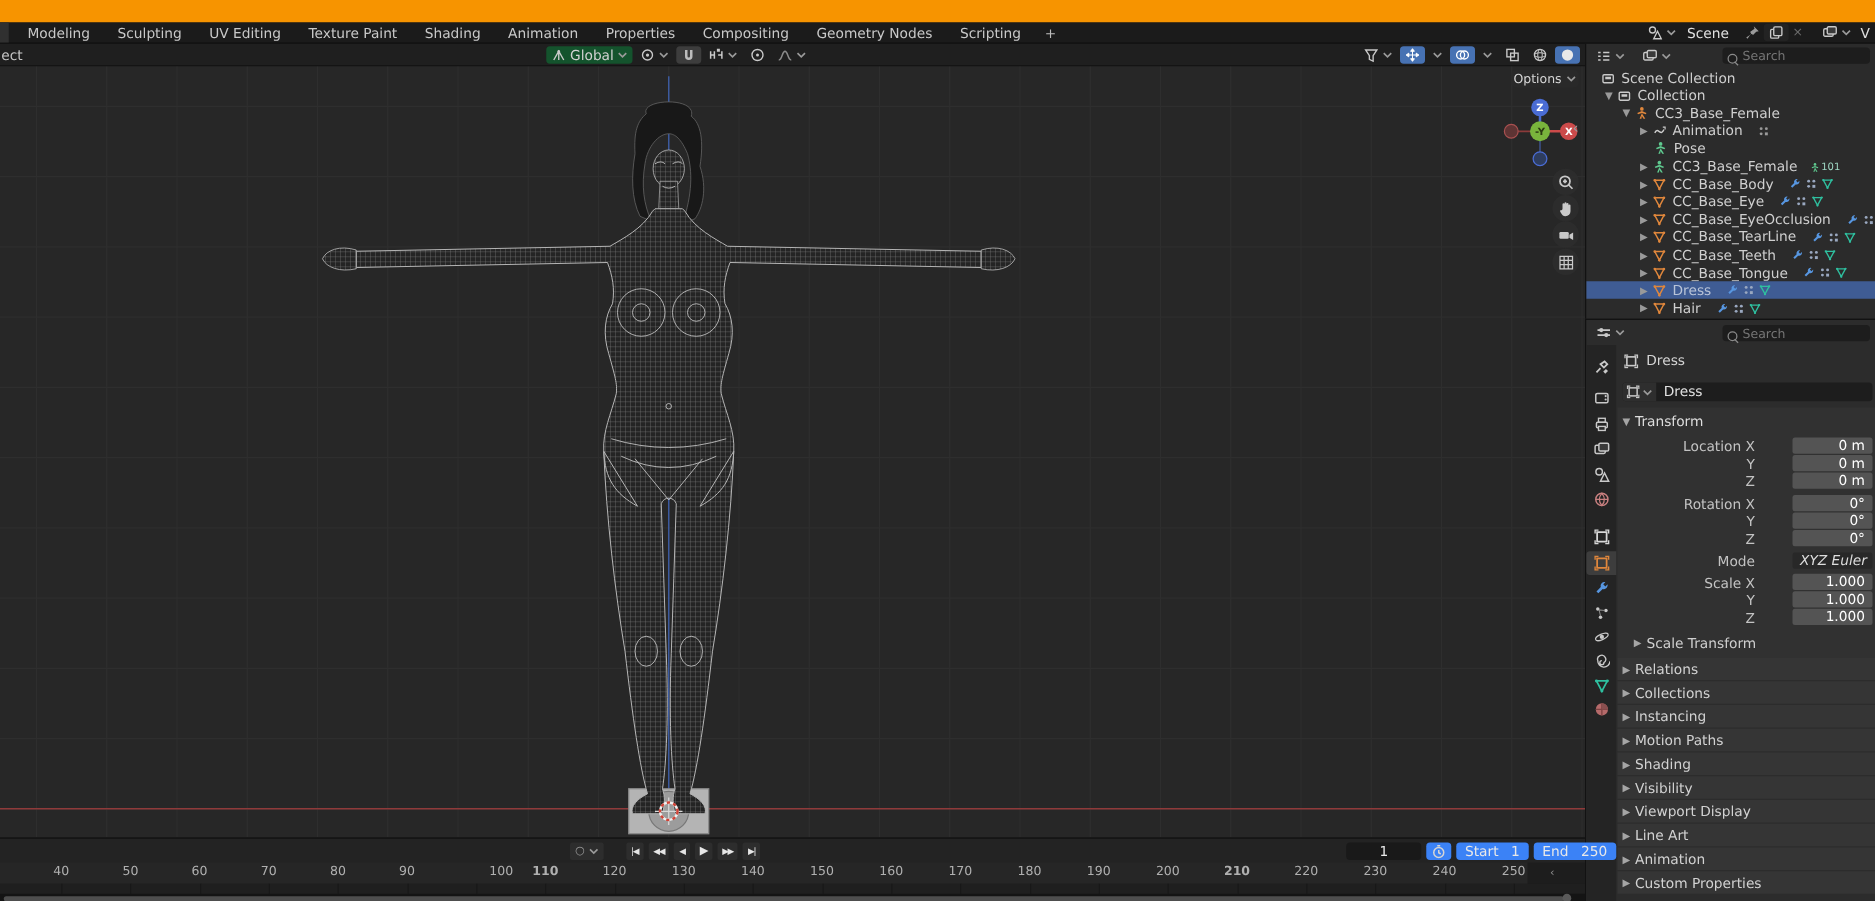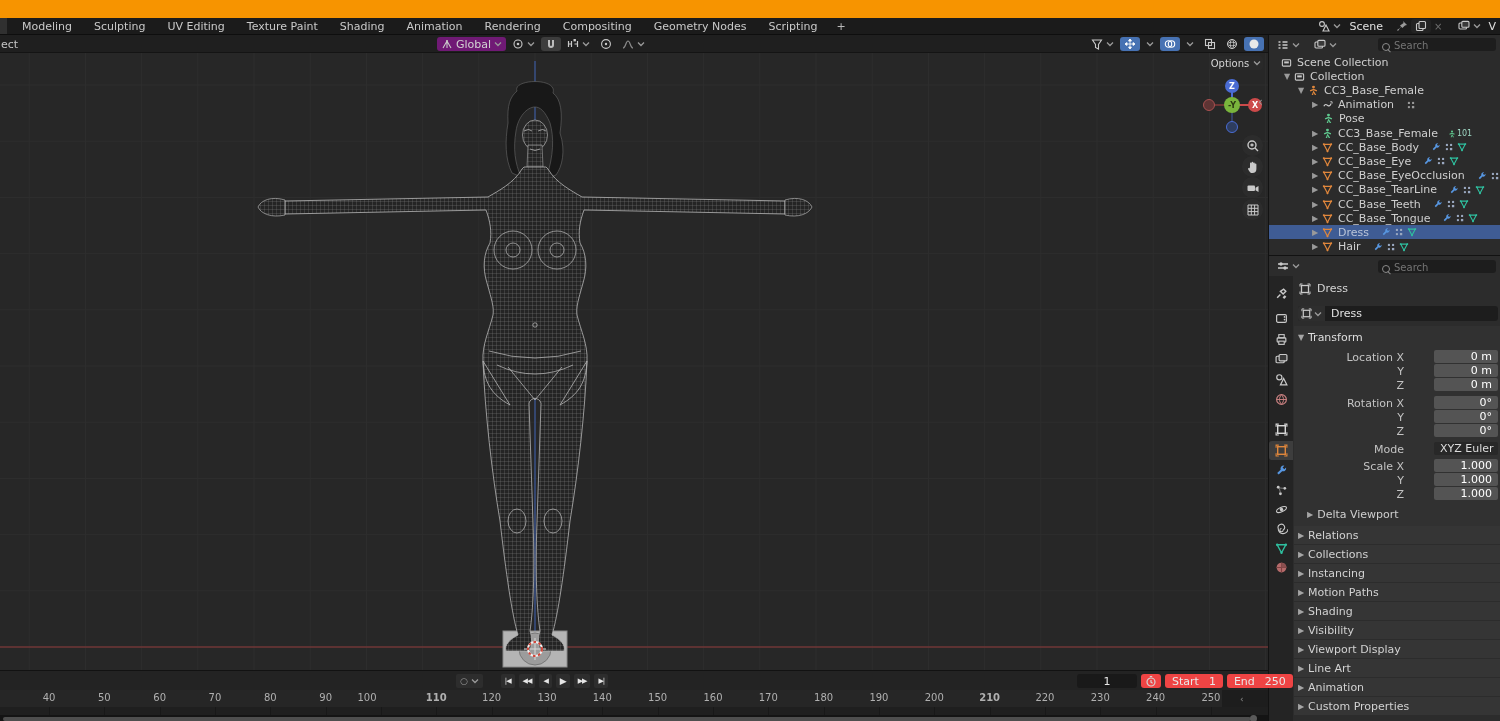--- a/index.html
+++ b/index.html
@@ -14,21 +14,21 @@
   .ws-tab{padding:0 11px;height:100%;display:flex;align-items:center;color:#c9c9c9;cursor:default;white-space:nowrap;}
   .ws-add{padding:0 8px;color:#bbb;}
   #topbar .spacer{flex:1;}
   #scene-widget{display:flex;align-items:center;gap:3px;margin-right:4px;}
   .mini-field{display:flex;align-items:center;gap:4px;background:#232323;border-radius:3px;height:14px;padding:0 4px;}
   .xchar{color:#6d6d6d;font-size:10px;}
   
   #vheader{left:0;top:35px;width:1268px;height:18px;background:#1f1f1f;border-bottom:1px solid #141414;box-sizing:border-box;padding-left:12px;}
   #vheader .frag{position:absolute;left:1px;top:3px;color:#c5c5c5;}
   .hgroup{position:absolute;top:2px;display:flex;align-items:center;gap:2px;height:14px;}
-  .hbtn{display:flex;align-items:center;gap:3px;background:#701a75;border-radius:3px;height:14px;padding:0 4px;color:#d2d2d2;}
+  .hbtn{display:flex;align-items:center;gap:3px;background:#14532d;border-radius:3px;height:14px;padding:0 4px;color:#d2d2d2;}
   .hbtn.flat{background:transparent;}
   .hbtn.active{background:#4772b3;}
   #viewport{left:0;top:53px;width:1268px;height:617px;background:#272727;overflow:hidden;}
   #options-btn{left:1209px;top:3px;width:54px;height:14px;background:#2a2a2acc;border-radius:4px;display:flex;align-items:center;justify-content:center;gap:4px;color:#d5d5d5;font-size:10px;}
   .navball{position:absolute;border-radius:50%;display:flex;align-items:center;justify-content:center;font-size:8px;font-weight:bold;color:#fff;}
   .vbtn{position:absolute;width:21px;height:21px;border-radius:50%;background:#2e2e2ee0;display:flex;align-items:center;justify-content:center;}
   #collapse-arrow{left:1258px;top:42px;color:#9a9a9a;font-size:12px;}
   
   #outliner{left:1268px;top:35px;width:232px;height:220px;background:#2b2b2b;border-left:1px solid #121212;box-sizing:border-box;overflow:hidden;}
   .search-box{display:flex;align-items:flex-end;gap:4px;background:#1d1d1d;border-radius:3px;height:13px;padding:0 4px;}
@@ -49,21 +49,21 @@
   .prop-label{position:absolute;color:#c3c3c3;text-align:right;}
   .val-field{position:absolute;left:140px;width:90px;height:13px;background:#545454;border-radius:2px;color:#fff;display:flex;align-items:center;justify-content:flex-end;padding-right:6px;box-sizing:border-box;}
   .drop-field{position:absolute;left:140px;width:90px;height:13px;background:#282828;border-radius:2px;color:#ddd;display:flex;align-items:center;padding-left:6px;box-sizing:border-box;}
   .panel-h{position:absolute;left:25px;width:207px;height:18px;background:#353535;display:flex;align-items:center;color:#d2d2d2;}
   .panel-h .chev{width:14px;text-align:center;color:#a5a5a5;font-size:8px;}
   
   #timeline{left:0;top:670px;width:1268px;height:51px;background:#232323;border-top:1px solid #121212;box-sizing:border-box;}
   #transport{position:absolute;left:456px;top:3px;display:flex;align-items:center;gap:4px;}
   .tbtn{height:14px;background:#2d2d2d;display:flex;align-items:center;justify-content:center;color:#e6e6e6;font-size:7px;padding:0 4px;border-radius:2px;letter-spacing:-1px;}
   #tl-right{position:absolute;left:1077px;top:3px;display:flex;align-items:center;gap:4px;}
-  .tl-field{height:14px;background:#ef4444;border-radius:3px;display:flex;align-items:center;color:#e8e8e8;padding:0 7px;gap:10px;}
+  .tl-field{height:14px;background:#3b82f6;border-radius:3px;display:flex;align-items:center;color:#e8e8e8;padding:0 7px;gap:10px;}
   #ruler{position:absolute;left:0;top:19px;width:1268px;height:17px;background:#262626;}
   .rnum{position:absolute;top:2px;transform:translateX(-50%);color:#b0b0b0;font-size:10px;}
   #channels{position:absolute;left:0;top:36px;width:1268px;height:8px;background:#1f1f1f;}
   #tl-scroll{position:absolute;left:0;top:44px;width:1268px;height:7px;background:#141414;}
   #tl-scroll .bar{position:absolute;left:3px;top:1.5px;width:1248px;height:4px;background:#4e4e4e;border-radius:2px;}
   #tl-scroll .knob{position:absolute;left:1250px;top:0;width:7px;height:7px;border-radius:50%;background:#5a5a5a;}
   #ruler-end-shade{position:absolute;top:0;height:25px;left:1222px;width:46px;background:rgba(0,0,0,.22);}
   .end-arrow{position:absolute;left:1240px;top:4px;color:#8f8f8f;font-size:9px;}
 </style>
 </head>
@@ -241,21 +241,21 @@
 
 <div class="abs" id="topbar">
   <div class="sliver"></div>
   <div id="ws-tabs" class="row">
       <div class="ws-tab">Modeling</div>
       <div class="ws-tab">Sculpting</div>
       <div class="ws-tab">UV Editing</div>
       <div class="ws-tab">Texture Paint</div>
       <div class="ws-tab">Shading</div>
       <div class="ws-tab">Animation</div>
-      <div class="ws-tab">Rendering</div>
+      <div class="ws-tab">Properties</div>
       <div class="ws-tab">Compositing</div>
       <div class="ws-tab">Geometry Nodes</div>
       <div class="ws-tab">Scripting</div>
     </div>
   <div class="ws-add">+</div>
   <div class="spacer"></div>
   <div id="scene-widget">
     <span class="hbtn flat">
         <svg width="12" height="12">
           <use href="#i-scene"></use>
@@ -939,31 +939,31 @@
       <div class="val-field abs" style="top: 108px; left: 165px; width: 64px;">0 m</div>
       <div class="prop-label abs" style="left: 25px; width: 110px; top: 123px;">Z</div>
       <div class="val-field abs" style="top: 122px; left: 165px; width: 64px;">0 m</div>
       <div class="prop-label abs" style="left: 25px; width: 110px; top: 141px;">Rotation X</div>
       <div class="val-field abs" style="top: 140px; left: 165px; width: 64px;">0°</div>
       <div class="prop-label abs" style="left: 25px; width: 110px; top: 155px;">Y</div>
       <div class="val-field abs" style="top: 154px; left: 165px; width: 64px;">0°</div>
       <div class="prop-label abs" style="left: 25px; width: 110px; top: 169px;">Z</div>
       <div class="val-field abs" style="top: 168px; left: 165px; width: 64px;">0°</div>
       <div class="prop-label abs" style="left: 25px; width: 110px; top: 187px;">Mode</div>
-      <div class="drop-field abs" style="top: 186px; left: 165px; width: 64px;">XYZ Euler</div>
+      <div class="drop-field abs" style="top: 186px; left: 165px; width: 64px; font-style: italic;">XYZ Euler</div>
       <div class="prop-label abs" style="left: 25px; width: 110px; top: 204px;">Scale X</div>
       <div class="val-field abs" style="top: 203px; left: 165px; width: 64px;">1.000</div>
       <div class="prop-label abs" style="left: 25px; width: 110px; top: 218px;">Y</div>
       <div class="val-field abs" style="top: 217px; left: 165px; width: 64px;">1.000</div>
       <div class="prop-label abs" style="left: 25px; width: 110px; top: 232px;">Z</div>
       <div class="val-field abs" style="top: 231px; left: 165px; width: 64px;">1.000</div>
     </div>
   <div class="row abs" style="left:38px;top:252px;gap:4px;color:#cfcfcf;">
     <span style="color:#a5a5a5;font-size:8px;">▶</span>
-      <span>Delta Viewport</span>
+      <span>Scale Transform</span>
   </div>
   <div id="prop-panels">
       <div class="panel-h" style="top: 270px;">
         <span class="chev">▶</span>
         <span>Relations</span>
       </div>
       <div class="panel-h" style="top: 289px;">
         <span class="chev">▶</span>
         <span>Collections</span>
       </div>
@@ -1034,21 +1034,21 @@
         <span>250</span>
       </span>
   </div>
   <div id="ruler">
       <span class="rnum" style="left: 49px;">40</span>
       <span class="rnum" style="left: 104.33px;">50</span>
       <span class="rnum" style="left: 159.66px;">60</span>
       <span class="rnum" style="left: 214.99px;">70</span>
       <span class="rnum" style="left: 270.32px;">80</span>
       <span class="rnum" style="left: 325.65px;">90</span>
-      <span class="rnum" style="left: 367px;">100</span>
+      <span class="rnum" style="left: 401px;">100</span>
       <span class="rnum" style="left: 436.31px; font-weight: bold;">110</span>
       <span class="rnum" style="left: 491.64px;">120</span>
       <span class="rnum" style="left: 546.97px;">130</span>
       <span class="rnum" style="left: 602.3px;">140</span>
       <span class="rnum" style="left: 657.63px;">150</span>
       <span class="rnum" style="left: 712.96px;">160</span>
       <span class="rnum" style="left: 768.29px;">170</span>
       <span class="rnum" style="left: 823.62px;">180</span>
       <span class="rnum" style="left: 878.95px;">190</span>
       <span class="rnum" style="left: 934.28px;">200</span>

